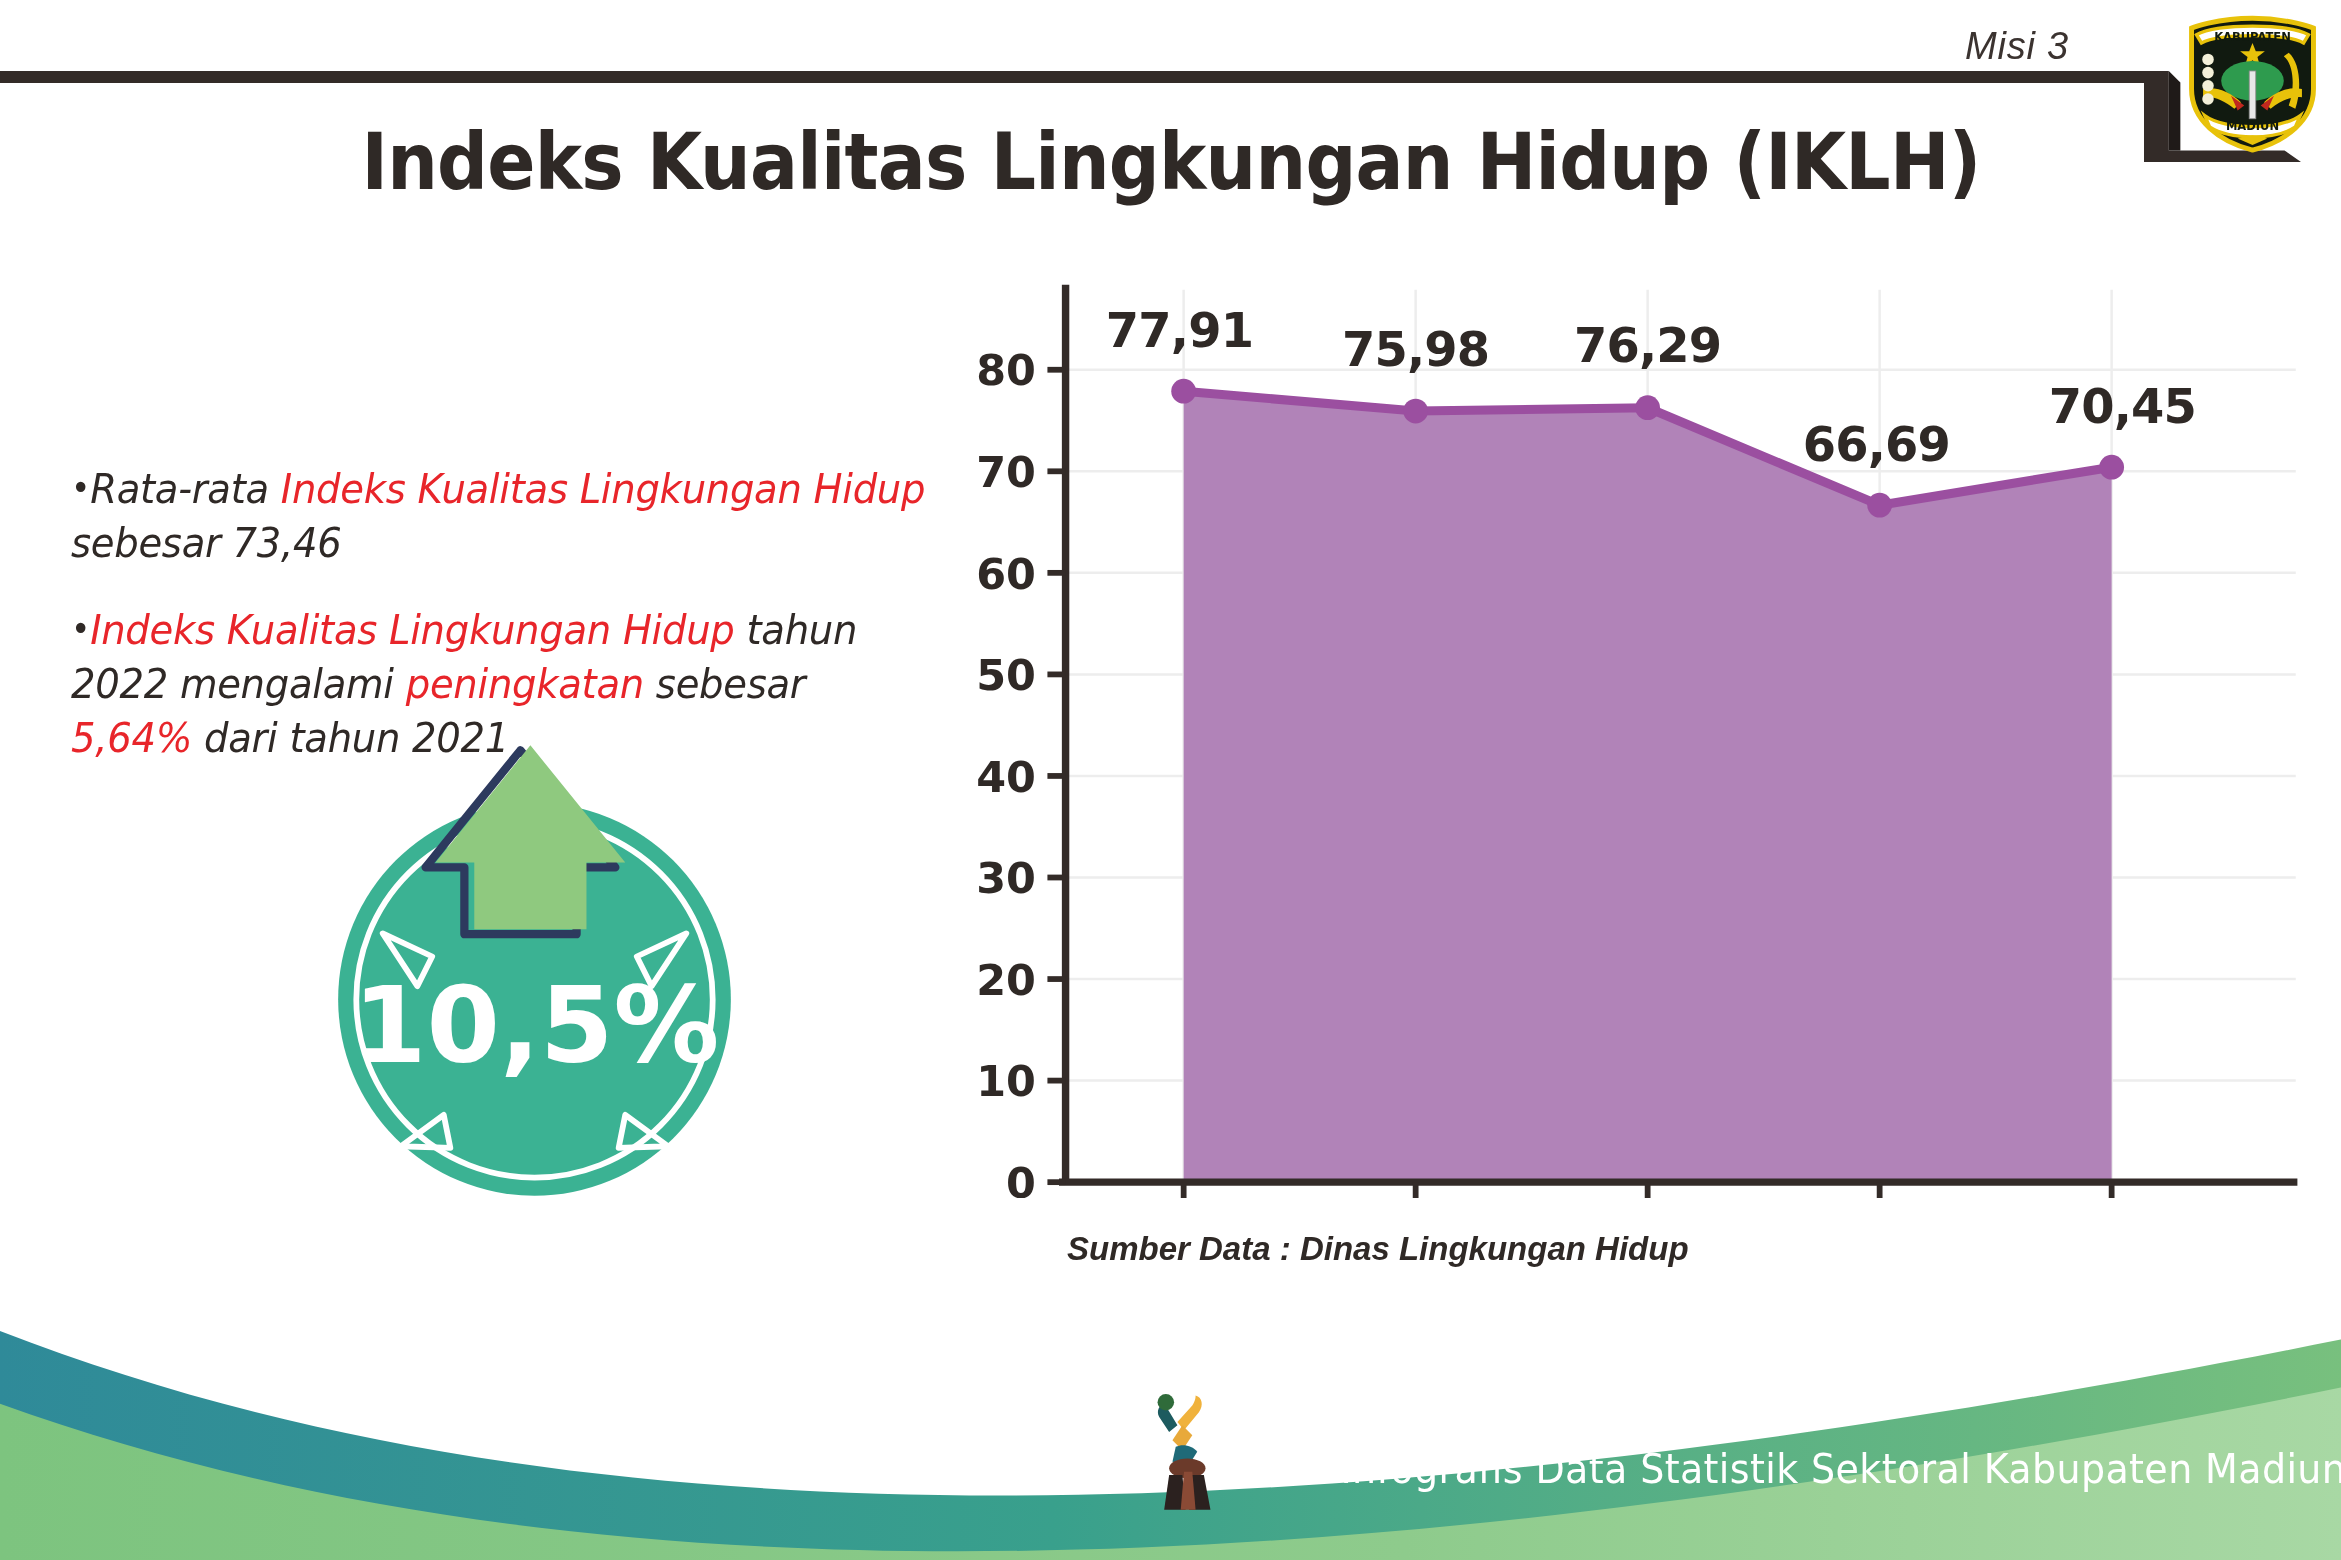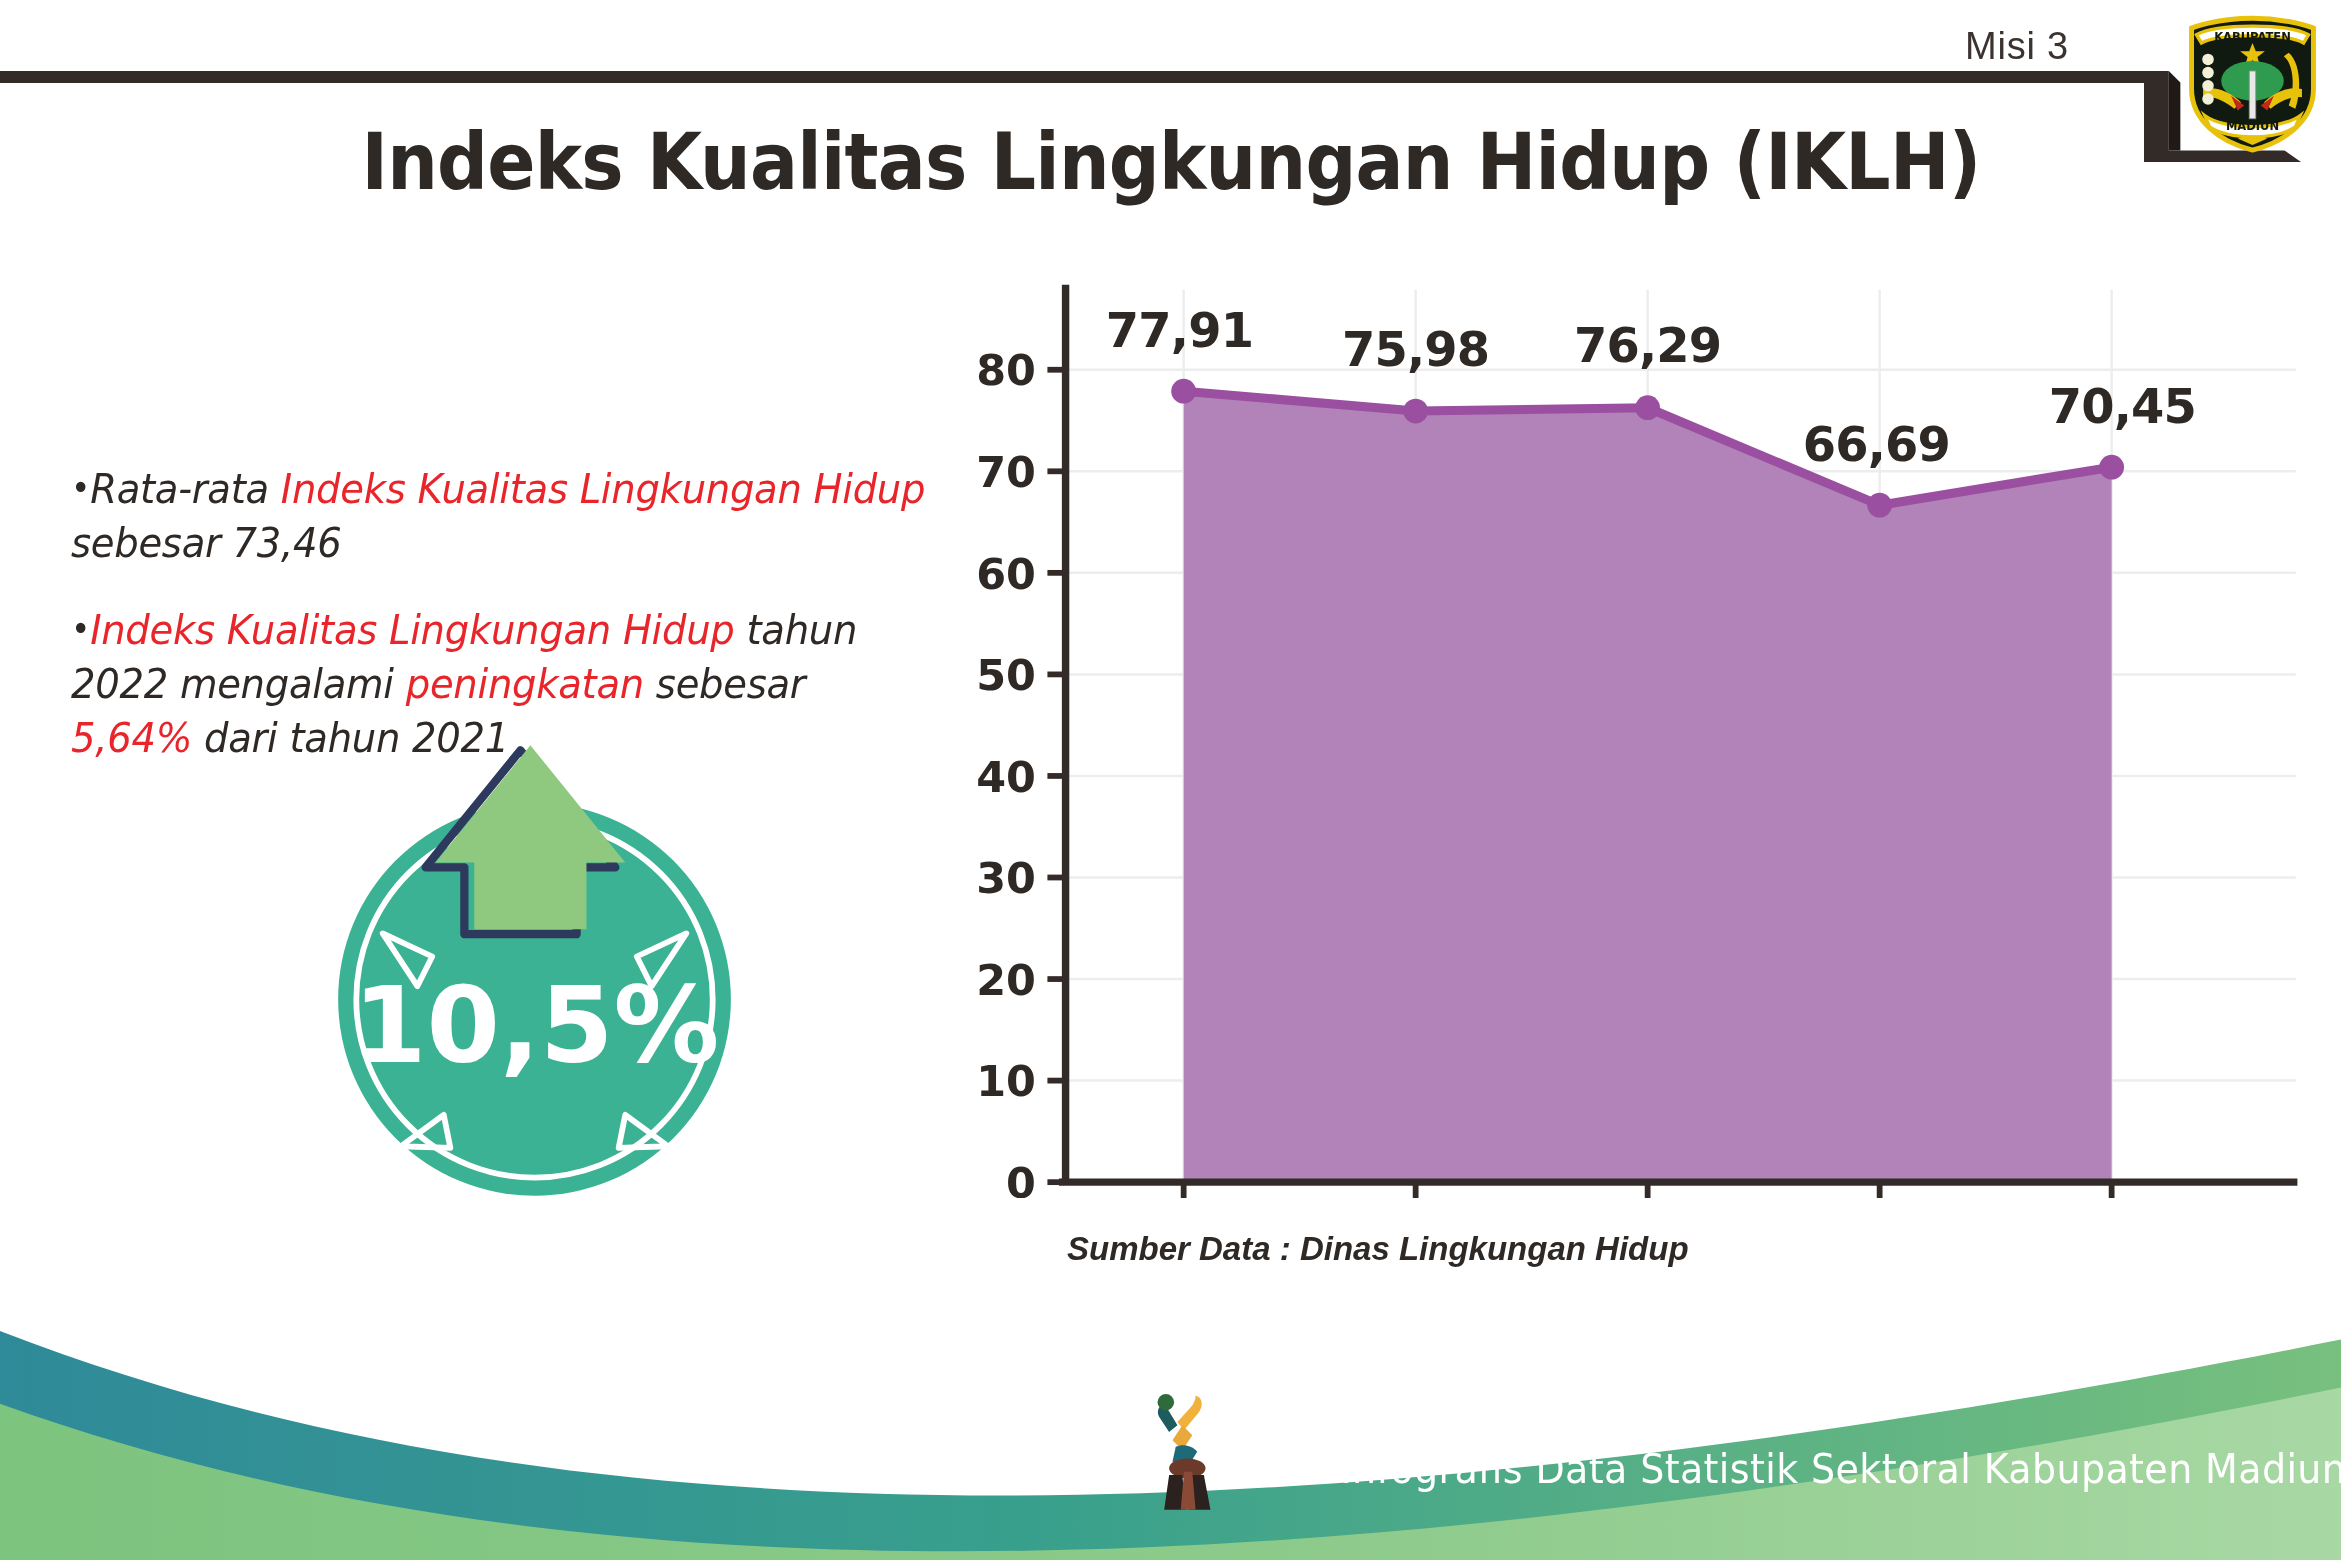--- a/index.html
+++ b/index.html
@@ -22,20 +22,21 @@
     top: 71px;
     width: 2152px;
     height: 11.6px;
     background: #332b28;
   }
   #misi-label {
     position: absolute;
     right: 273px;
     top: 25px;
     font-family: "Liberation Sans", sans-serif;
+    font-style: italic;
     font-size: 38px;
     color: #3b3330;
     letter-spacing: 0.8px;
   }
   #header-bracket {
     position: absolute;
     left: 2144px;
     top: 71px;
     width: 157px;
     height: 91px;

